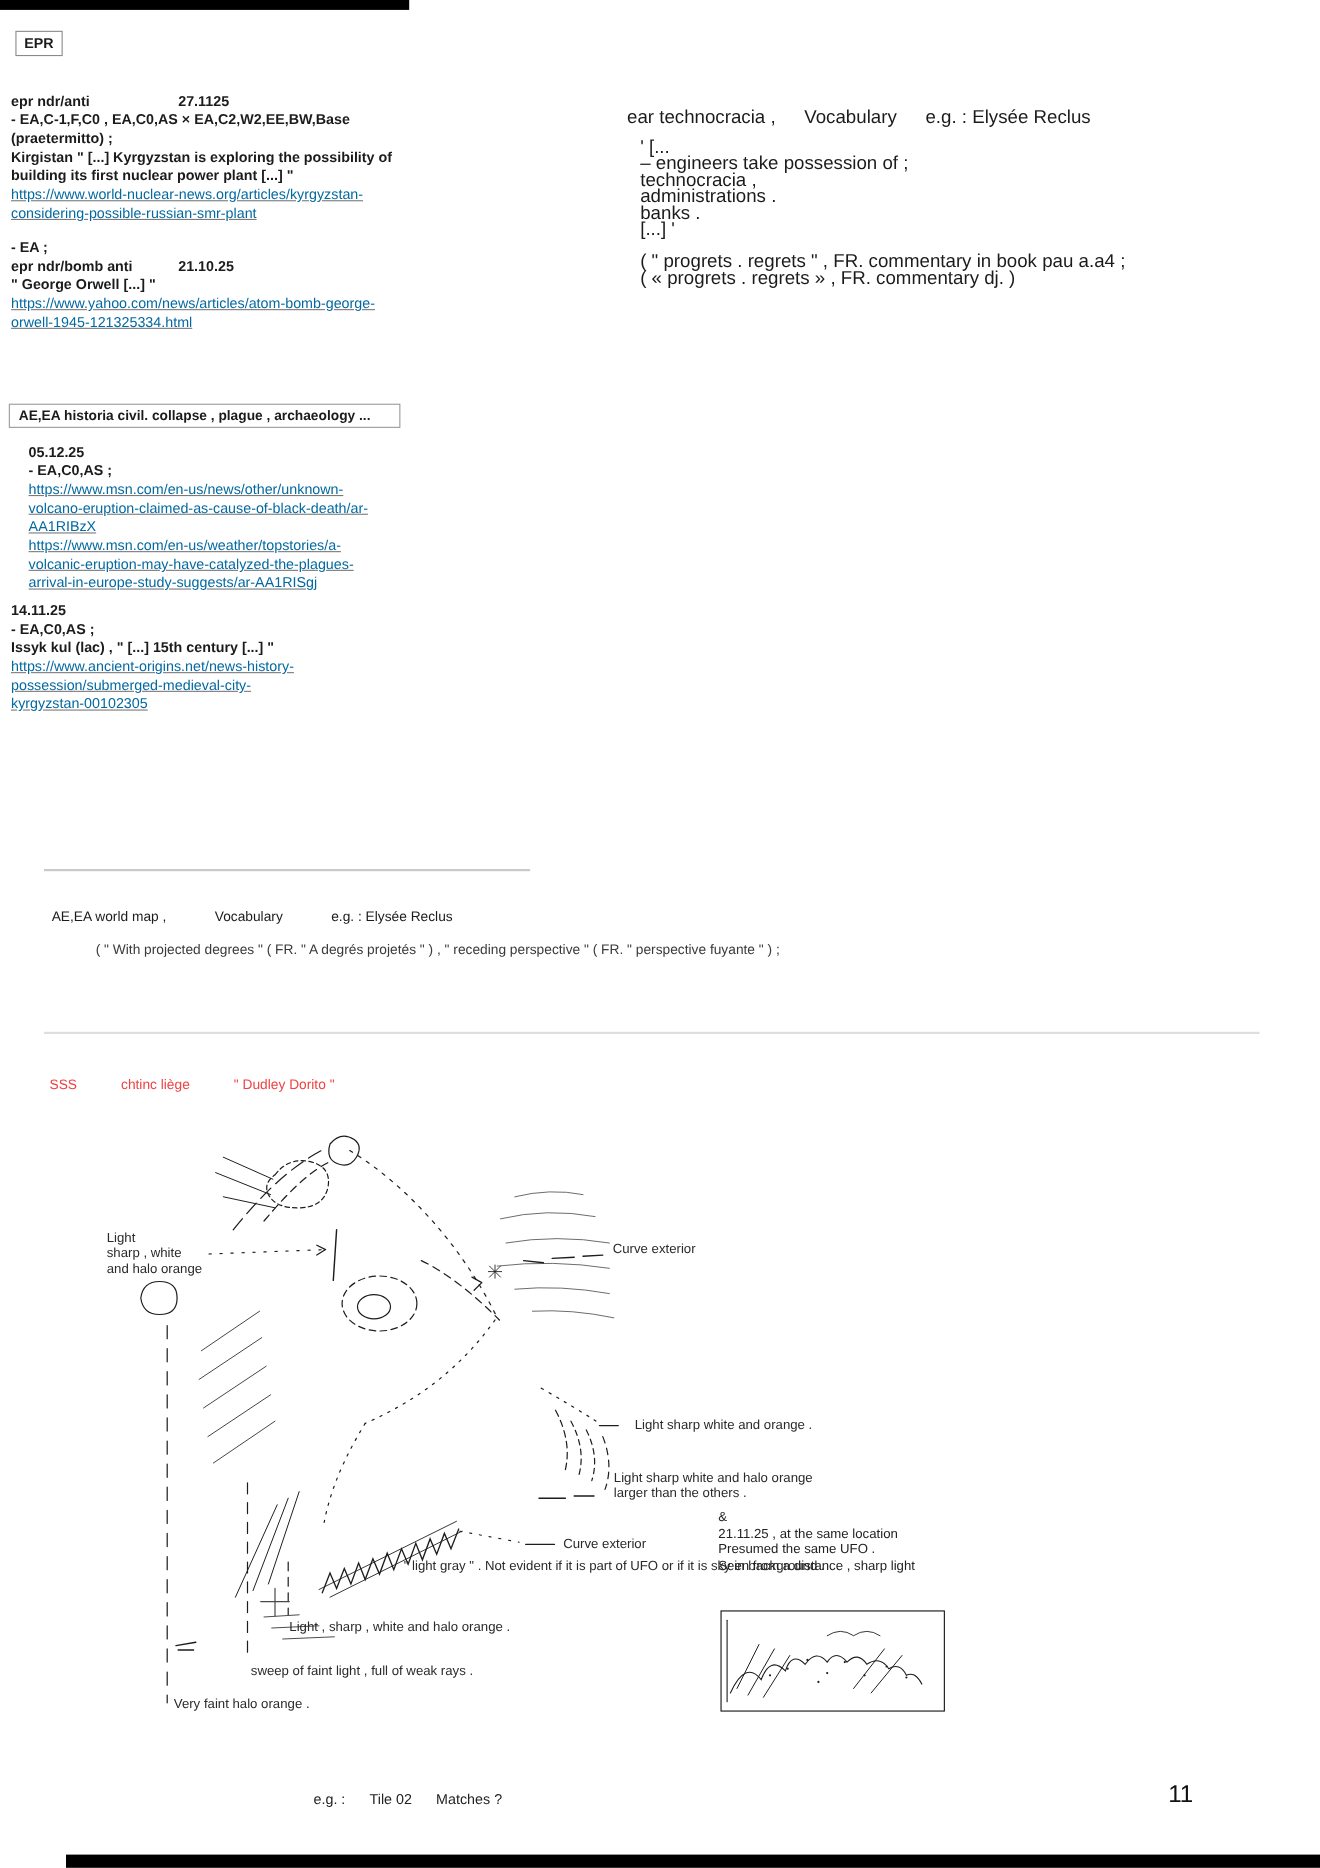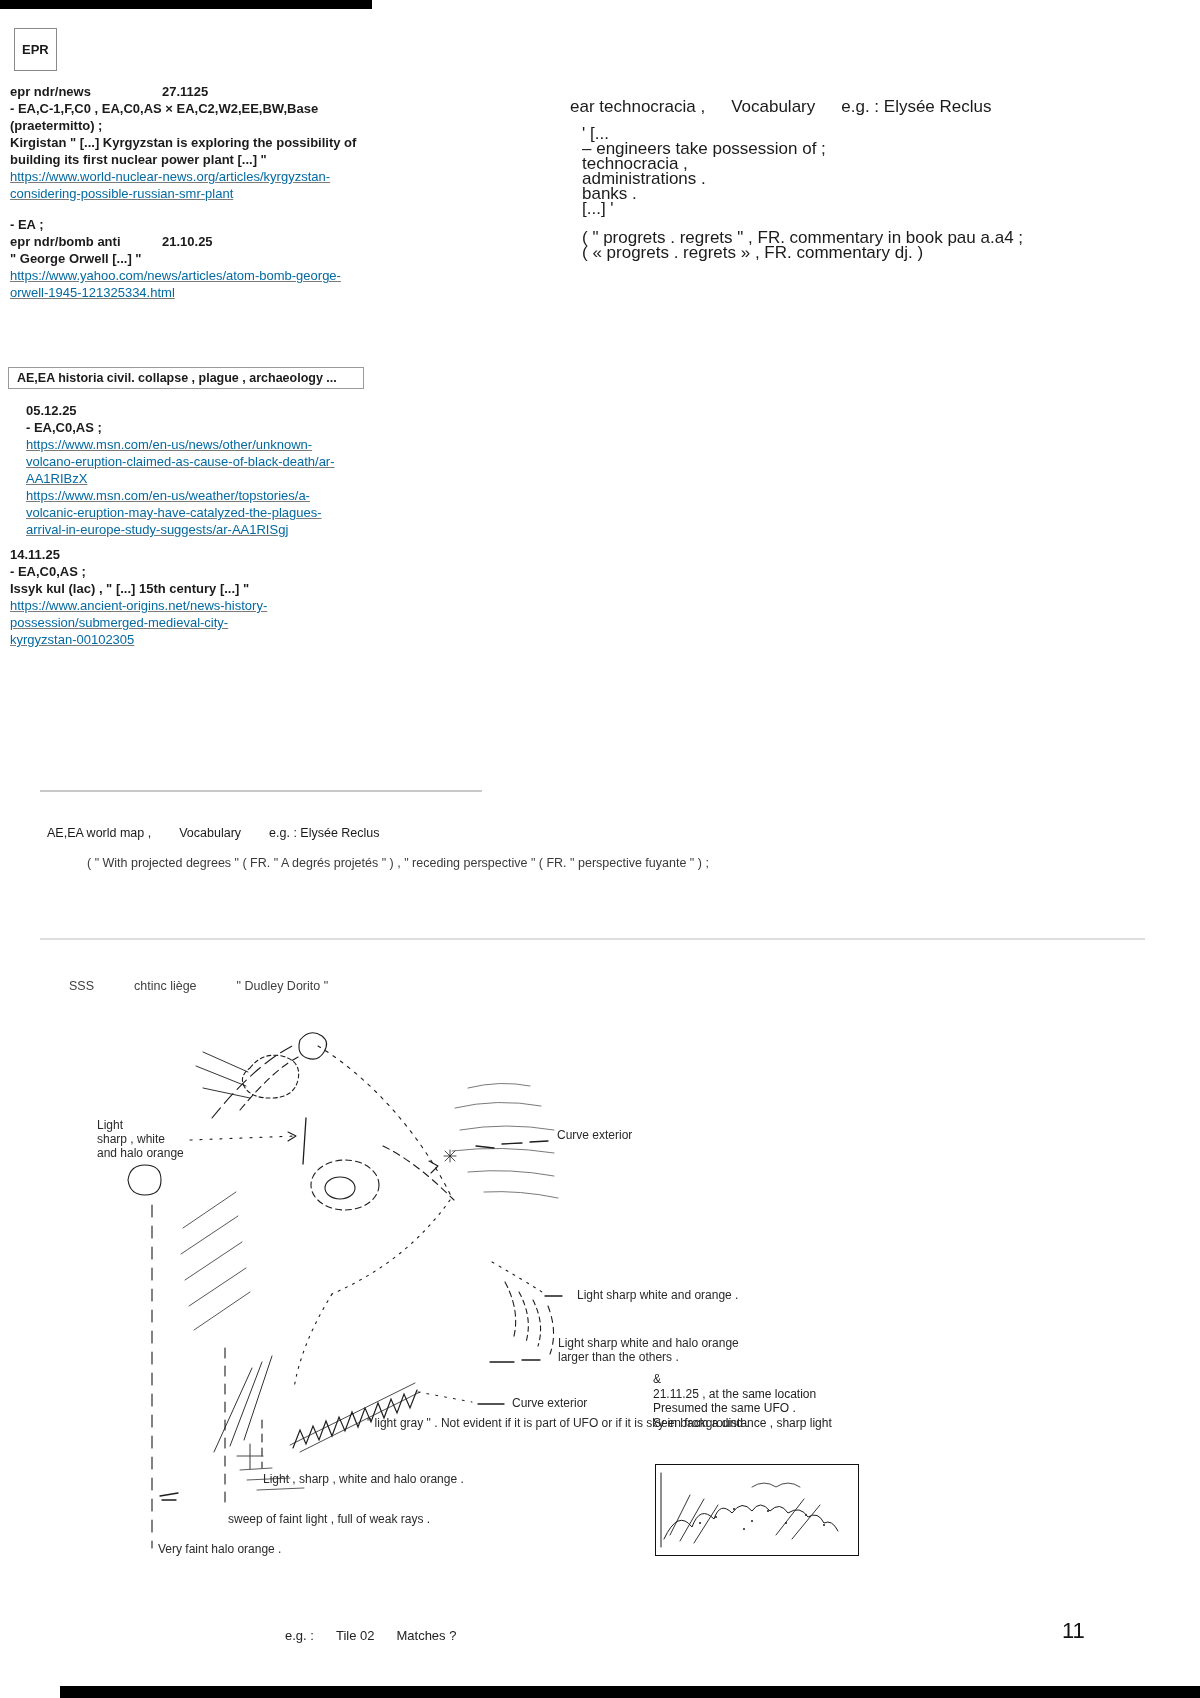--- a/index.html
+++ b/index.html
@@ -6,41 +6,41 @@
   body{
     position:relative;width:1200px;height:1698px;background:#ffffff;
     font-family:"Liberation Sans", sans-serif;color:#1b1b1b;overflow:hidden;
   }
   .abs{position:absolute;}
   .bar{background:#000;}
   .b{font-weight:bold;}
   .txt{font-size:13px;line-height:17px;}
   .sm{font-size:17px;line-height:15px;}
   .link{color:#0369a1;text-decoration:underline;text-decoration-color:#7a7a7a;font-weight:normal;}
-  .boxed{border:1.5px solid #8a8a8a;padding:13px 7px;display:inline-block;}
+  .boxed{border:1.5px solid #8a8a8a;padding:3px 7px;display:inline-block;}
   .row{display:flex;}
   .divider{background:#c9c9c9;height:2px;}
   .divider.light{background:#dedede;}
   .ann{font-size:12px;line-height:14px;color:#2a2a2a;}
   .note{font-size:12px;line-height:14.5px;color:#222;}
   .frame{border:1.6px solid #111;}
   svg{display:block;}
   .caption{font-size:13px;color:#222;display:flex;gap:22px;}
   .pagenum{font-size:22px;color:#111;}
 </style>
 </head>
 <body>
 
 <div class="abs bar" style="left:0;top:0;width:372px;height:9px;"></div>
 
 <div class="abs boxed b" style="left:14px;top:28px;font-size:13px;">EPR</div>
 
 <div class="abs txt" style="left:10px;top:83px;width:430px;">
   <div class="row">
-    <span class="b" style="width:152px;">epr ndr/news</span>
+    <span class="b" style="width:152px;">epr ndr/anti</span>
     <span class="b">27.1125</span>
   </div>
   <div class="b">- EA,C-1,F,C0 , EA,C0,AS × EA,C2,W2,EE,BW,Base</div>
   <div class="b">(praetermitto) ;</div>
   <div class="b">Kirgistan   " [...] Kyrgyzstan is exploring the possibility of</div>
   <div class="b">building its first nuclear power plant [...] "</div>
   <div class="link">https://www.world-nuclear-news.org/articles/kyrgyzstan-</div>
   <div class="link">considering-possible-russian-smr-plant</div>
 </div>
 
@@ -94,29 +94,29 @@
   <div class="b">Issyk kul (lac) , " [...] 15th century [...] "</div>
   <div class="link">https://www.ancient-origins.net/news-history-</div>
   <div class="link">possession/submerged-medieval-city-</div>
   <div class="link">kyrgyzstan-00102305</div>
 </div>
 
 <div class="abs divider" style="left:40px;top:790px;width:442px;"></div>
 <div class="abs divider light" style="left:40px;top:938px;width:1105px;"></div>
 
 <div class="abs" style="left:47px;top:826px;width:1100px;font-size:12.5px;">
-  <div class="row" style="gap:28px;">
+  <div class="row" style="gap:44px;">
     <span>AE,EA world map ,</span>
     <span>Vocabulary</span>
     <span>e.g. : Elysée Reclus</span>
   </div>
   <div style="margin:16px 0 0 40px;color:#3a3a3a;">( " With projected degrees " ( FR. " A degrés projetés " ) , " receding perspective " ( FR. " perspective fuyante " ) ;</div>
 </div>
 
-<div class="abs" style="left:45px;top:979px;width:1100px;font-size:12.5px;color:#404040;margin-left:24px;">
+<div class="abs" style="left:45px;top:979px;width:1100px;font-size:12.5px;color:#ef4444;">
   <div class="row" style="gap:40px;">
     <span>SSS</span>
     <span>chtinc liège</span>
     <span>" Dudley Dorito "</span>
   </div>
 </div>
 
 <svg class="abs" style="left:0;top:1020px;" width="1200" height="560" viewBox="0 1020 1200 560">
   <g fill="none" stroke="#1d1d1d" stroke-width="1.1" stroke-linecap="round">
 

